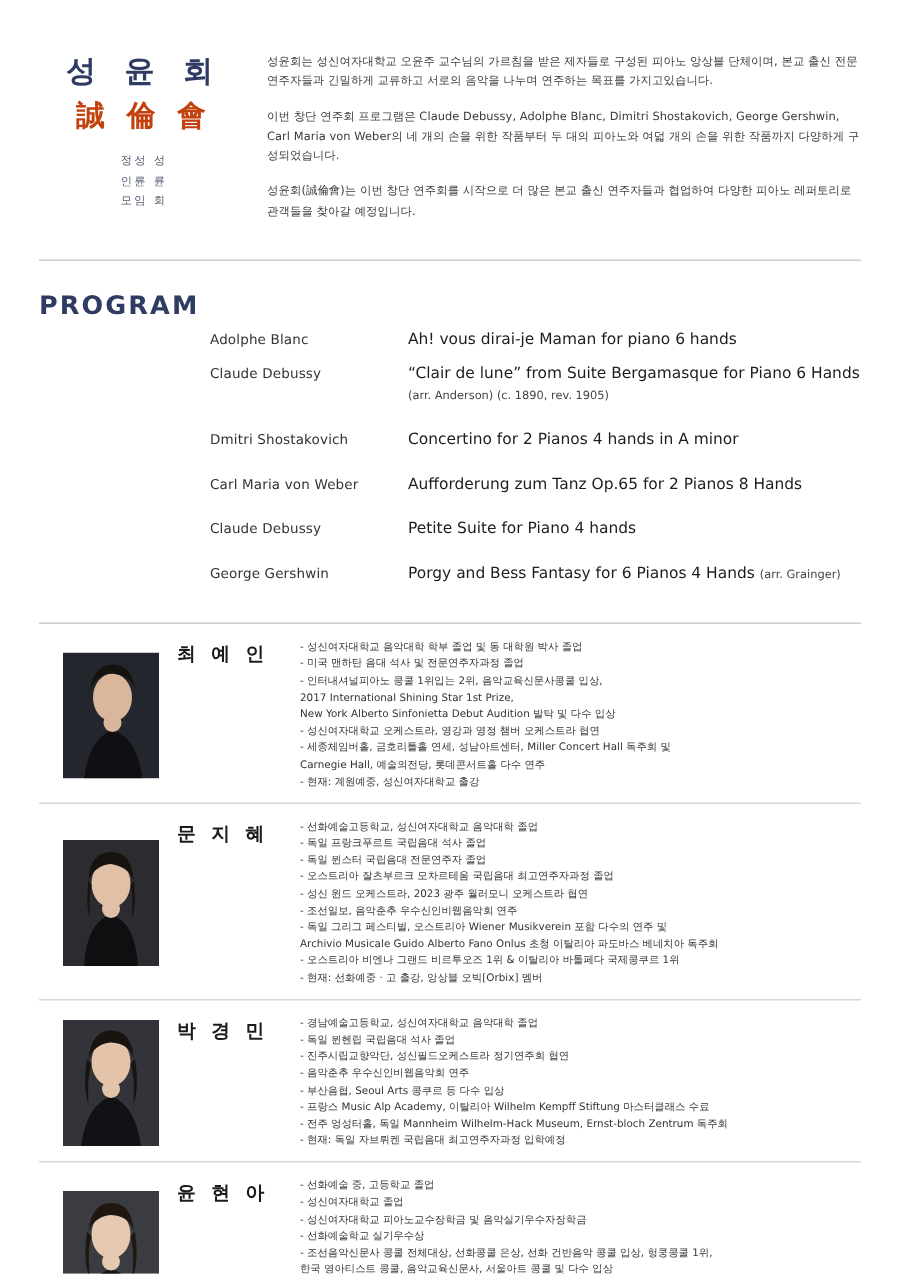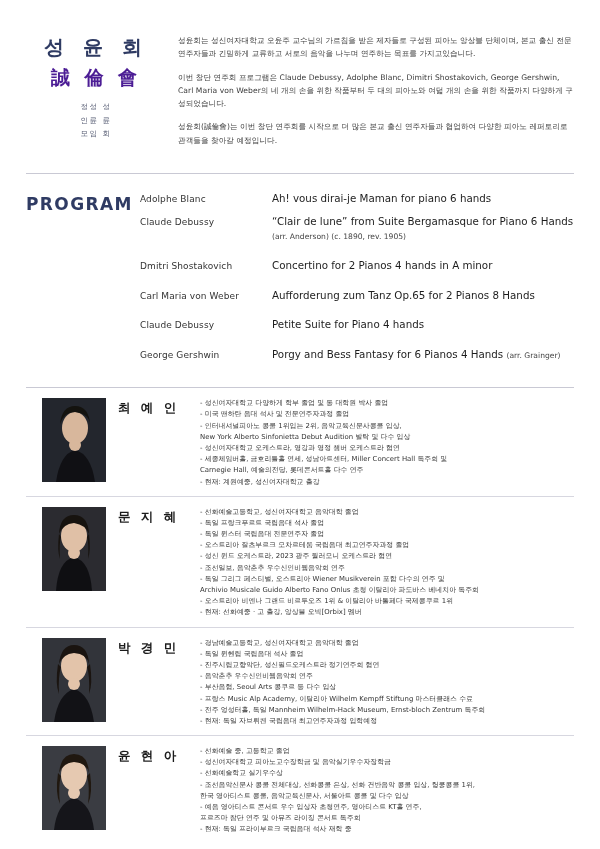--- a/index.html
+++ b/index.html
@@ -38,21 +38,21 @@
     font-size: 20px;
     letter-spacing: 6px;
     color: #2f3b63;
     font-weight: 700;
     line-height: 1.5;
     font-family: "DejaVu Serif", "Liberation Serif", serif;
   }
   .brand-cn {
     font-size: 19px;
     letter-spacing: 4px;
-    color: #4c1d95;
+    color: #c2410c;
     font-weight: 700;
     line-height: 1.6;
     font-family: "DejaVu Serif", "Liberation Serif", serif;
   }
   .brand-sub {
     margin-top: 8px;
     font-size: 7.5px;
     color: #555b72;
     line-height: 1.75;
     letter-spacing: 1.5px;
@@ -87,20 +87,21 @@
     width: 114px;
     flex: 0 0 114px;
     font-size: 17px;
     font-weight: 700;
     letter-spacing: 1.4px;
     color: #2f3b63;
     padding-top: 2px;
   }
   .program-list {
     flex: 1 1 auto;
+    margin-top: 28px;
   }
   .prog-row {
     display: flex;
     align-items: baseline;
     margin-bottom: 9px;
   }
   .prog-row.gap {
     margin-bottom: 16px;
   }
   .prog-composer {
@@ -121,21 +122,21 @@
     color: #444;
   }
 
   
   .performers {
     padding: 0 26px;
     box-sizing: border-box;
   }
   .perf {
     display: flex;
-    align-items: flex-start;
+    align-items: center;
     padding: 10px 0 8px 16px;
     border-top: 1px solid #d7d7e0;
   }
   .perf:first-child {
     border-top: 1px solid #c9c9d4;
   }
   .photo {
     width: 64px;
     height: 84px;
     flex: 0 0 64px;
@@ -262,23 +263,24 @@
           <rect width="64" height="84" fill="#23262d"></rect>
           <ellipse cx="33" cy="30" rx="13" ry="16" fill="#d8b79c"></ellipse>
           <path d="M18 26 Q20 8 33 8 Q47 8 48 27 Q48 16 33 14 Q22 14 18 26Z" fill="#14130f"></path>
           <path d="M14 84 Q18 56 33 52 Q49 56 53 84 Z" fill="#101014"></path>
           <ellipse cx="33" cy="47" rx="6" ry="6" fill="#d8b79c"></ellipse>
         </svg>
       </div>
       <div class="perf-body">
         <div class="perf-name">최 예 인</div>
         <div class="perf-bio">
-          <div>- 성신여자대학교 다양하게 학부 졸업 및 동 대학원 박사 졸업</div>
+          <div>- 성신여자대학교 음악대학 학부 졸업 및 동 대학원 박사 졸업</div>
           <div>- 미국 맨하탄 음대 석사 및 전문연주자과정 졸업</div>
           <div>- 인터내셔널피아노 콩쿨 1위입는 2위, 음악교육신문사콩쿨 입상,</div>
+          <div>  2017 International Shining Star 1st Prize,</div>
           <div>  New York Alberto Sinfonietta Debut Audition 발탁 및 다수 입상</div>
           <div>- 성신여자대학교 오케스트라, 영강과 영정 챔버 오케스트라 협연</div>
           <div>- 세종체임버홀, 금호리틀홀 연세, 성남아트센터, Miller Concert Hall 독주회 및</div>
           <div>  Carnegie Hall, 예술의전당, 롯데콘서트홀 다수 연주</div>
           <div>- 현재: 계원예중, 성신여자대학교 출강</div>
         </div>
       </div>
     </div>
 
     <div class="perf">
@@ -346,20 +348,21 @@
           <path d="M17 27 Q19 8 32 8 Q46 8 47 27 Q45 17 32 16 Q21 17 17 27Z" fill="#201810"></path>
           <path d="M16 27 Q13 48 18 58 Q16 40 19 30Z" fill="#201810"></path>
           <path d="M48 27 Q51 48 46 58 Q48 40 45 30Z" fill="#201810"></path>
           <ellipse cx="32" cy="47" rx="6" ry="6" fill="#e6c9b1"></ellipse>
         </svg>
       </div>
       <div class="perf-body">
         <div class="perf-name">윤 현 아</div>
         <div class="perf-bio">
           <div>- 선화예술 중, 고등학교 졸업</div>
+          <div>- 성신여자대학교 졸업</div>
           <div>- 성신여자대학교 피아노교수장학금 및 음악실기우수자장학금</div>
           <div>- 선화예술학교 실기우수상</div>
           <div>- 조선음악신문사 콩쿨 전체대상, 선화콩쿨 은상, 선화 건반음악 콩쿨 입상, 헝쿵콩쿨 1위,</div>
           <div>  한국 영아티스트 콩쿨, 음악교육신문사, 서울아트 콩쿨 및 다수 입상</div>
           <div>- 예음 영아티스트 콘서트 우수 입상자 초청연주, 영아티스트 KT홀 연주,</div>
           <div>  프르즈마 참단 연주 및 아뮤즈 라이징 콘서트 독주회</div>
           <div>- 현재: 독일 프라이부르크 국립음대 석사 재학 중</div>
         </div>
       </div>
     </div>

